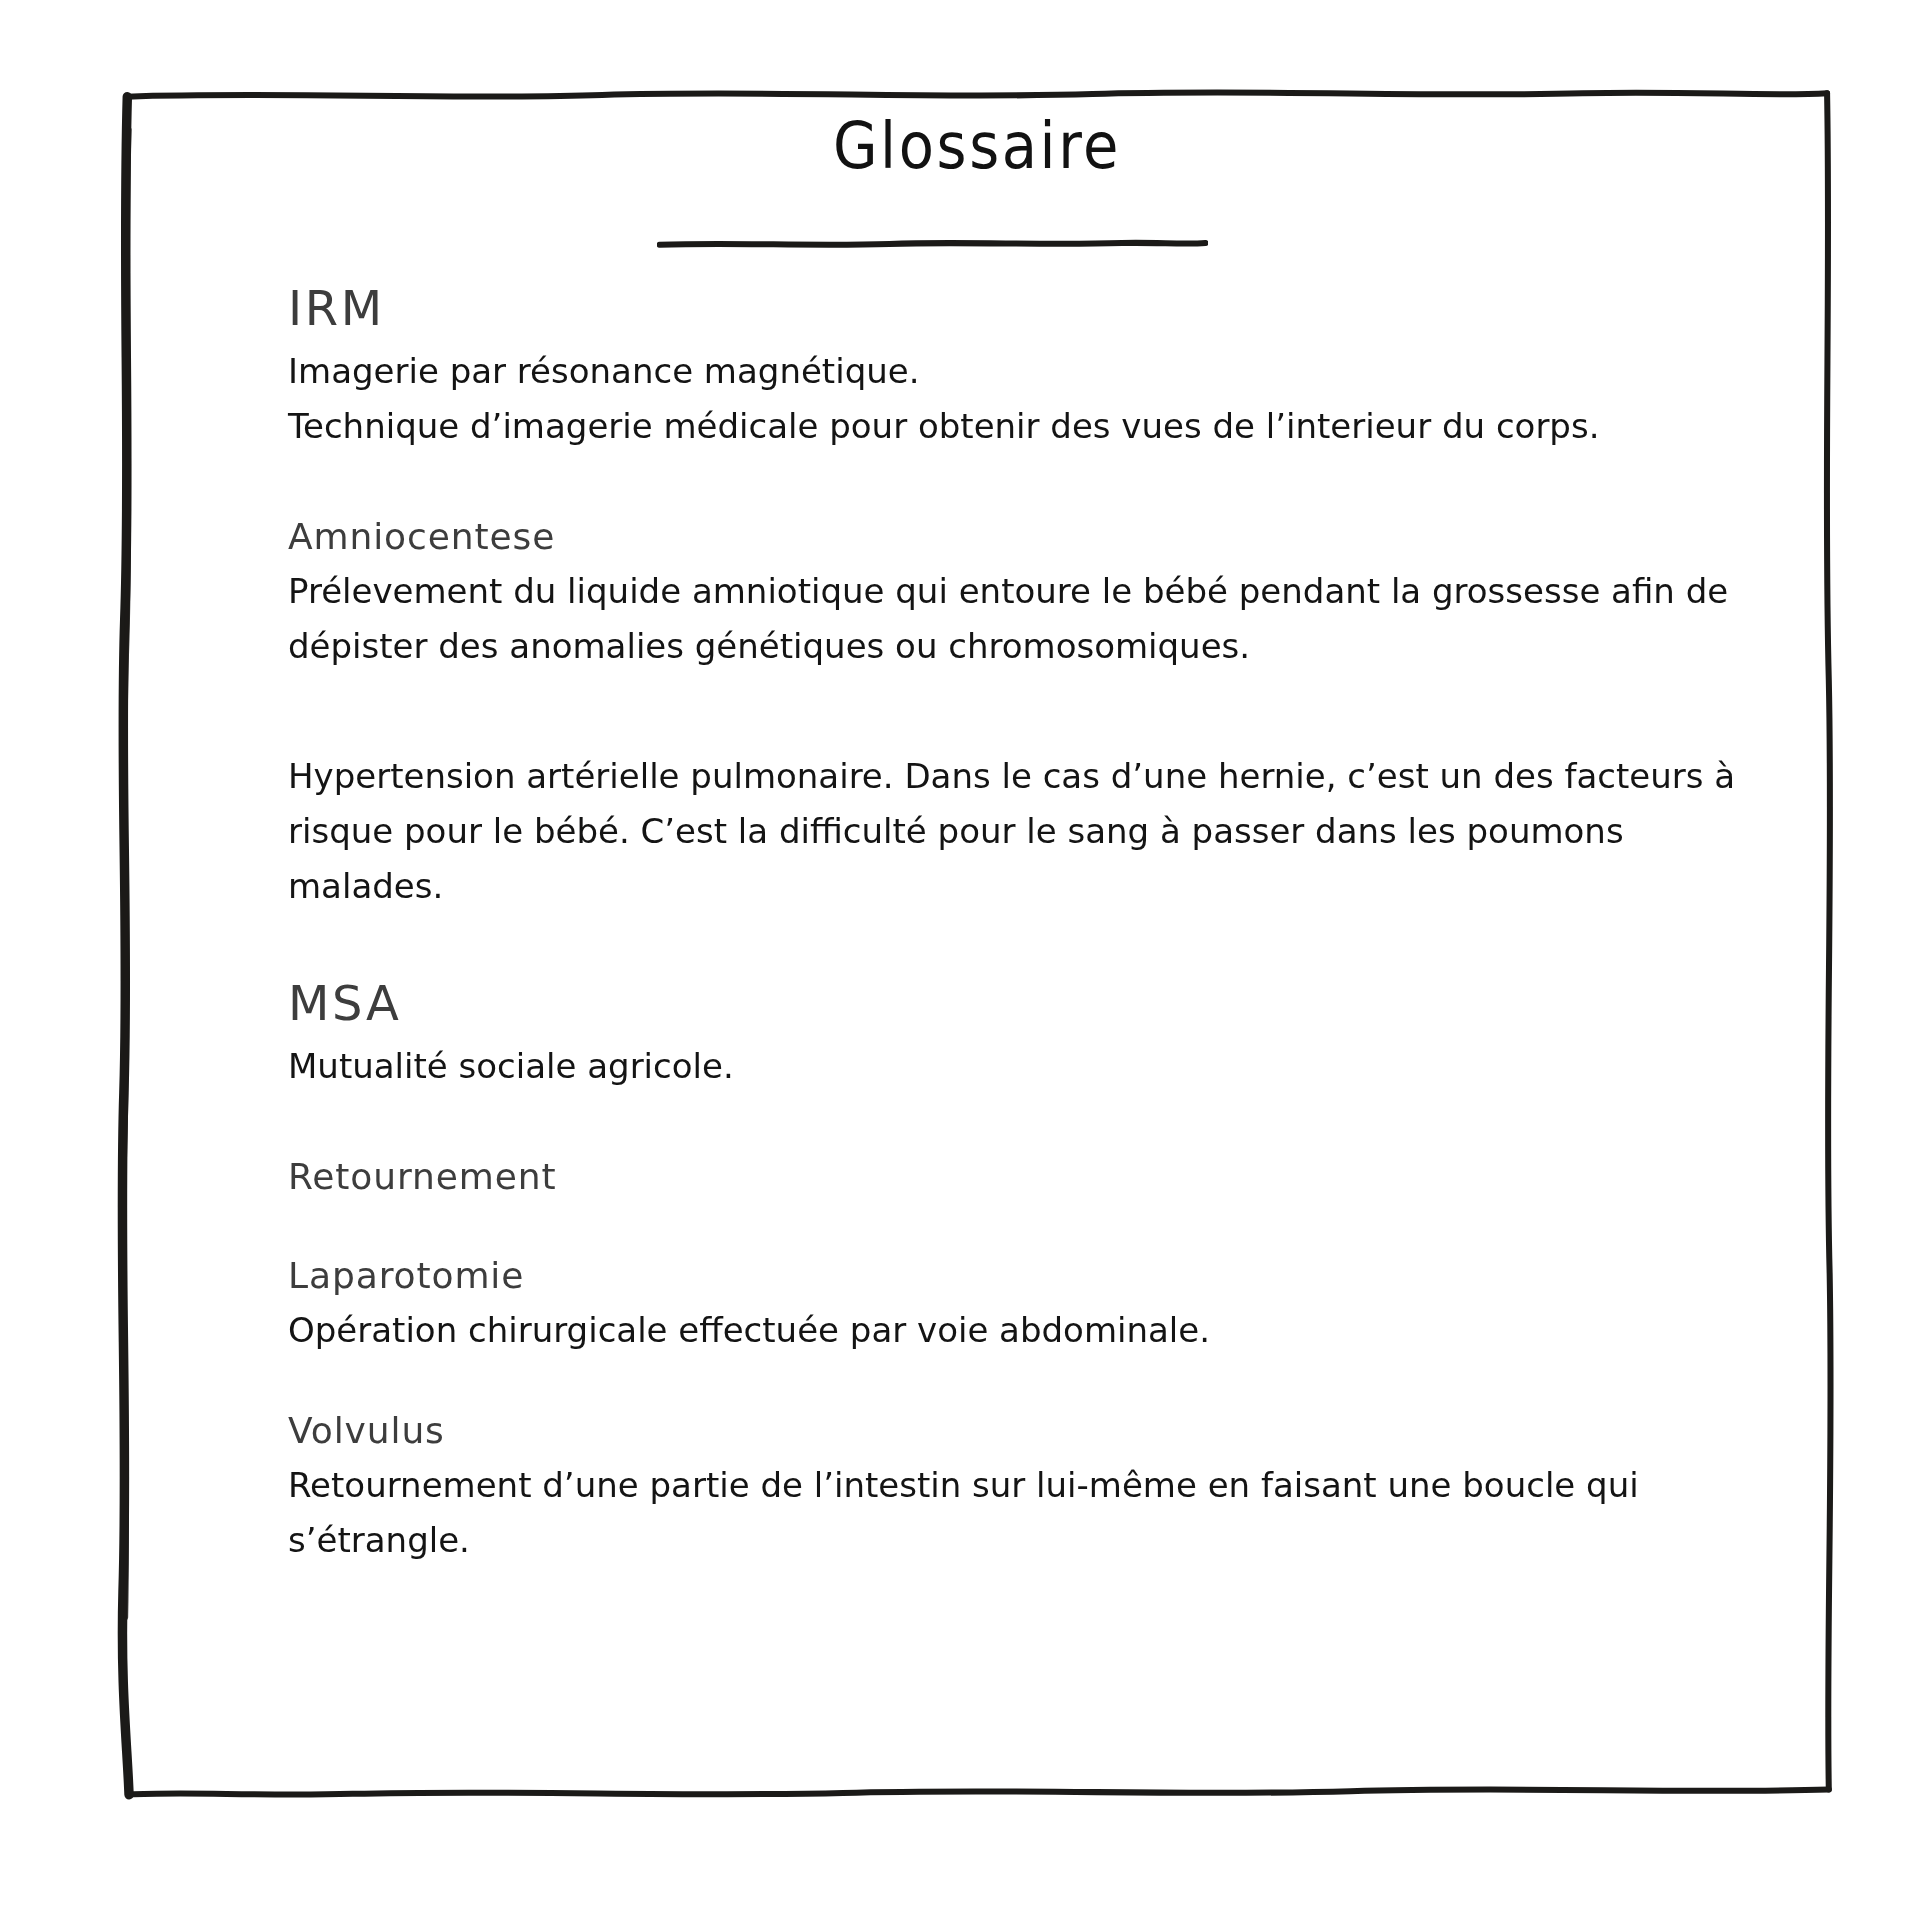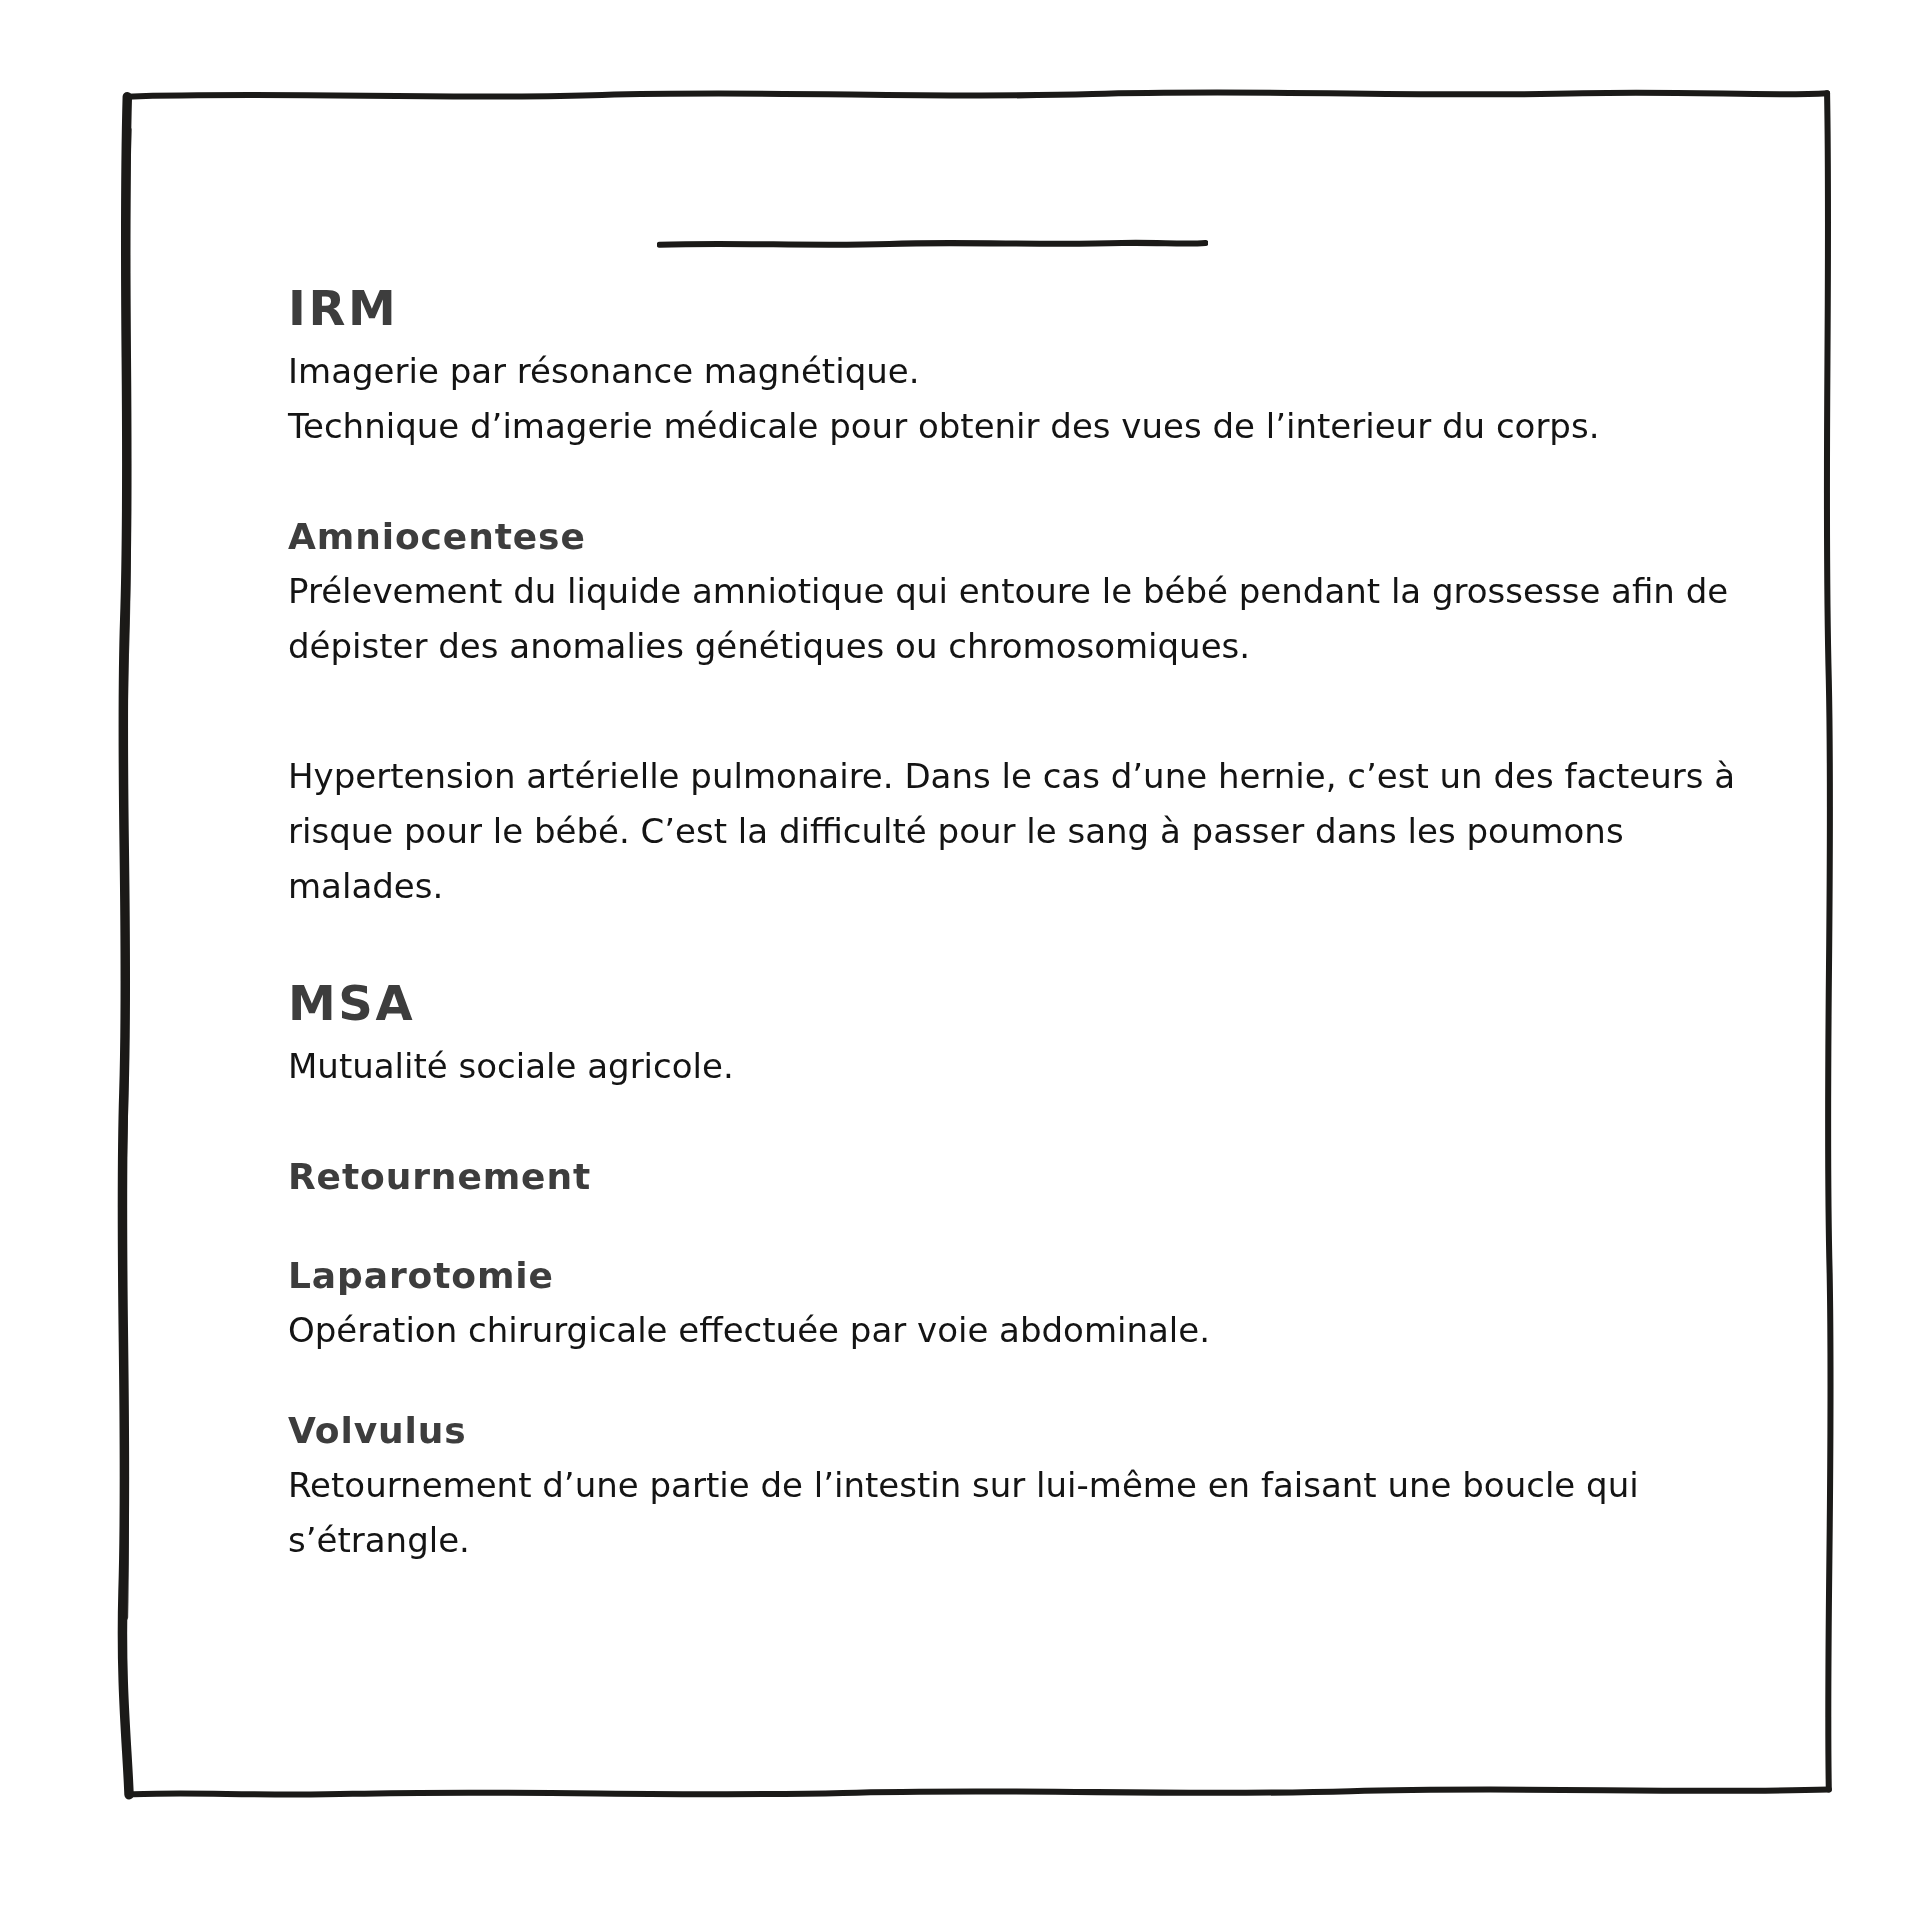--- a/index.html
+++ b/index.html
@@ -71,21 +71,21 @@
     top: 188px;
     width: 1497px;
   }
   .entry { margin: 0 0 0 0; }
 
   .entry-term {
     display: block;
     margin: 0;
     color: #3d3d3d;
     font-family: "DejaVu Sans", sans-serif;
-    font-weight: 700;
+    font-weight: 400;
     line-height: 1.05;
     letter-spacing: 0.9px;
   }
   .entry-term.size-big  { font-size: 48px; letter-spacing: 2.6px; }
   .entry-term.size-small{ font-size: 36px; letter-spacing: 0.9px; }
 
   .entry-def {
     display: block;
     margin: 0;
     color: #141414;
@@ -115,20 +115,23 @@
 
     <path d="M2126,2080 C1950,2085 1760,2076 1570,2082 C1370,2088 1180,2078 980,2084 C790,2089 600,2080 410,2085 C300,2088 210,2082 150,2086" fill="none" stroke="#1b1a18" stroke-width="7" stroke-linecap="round"></path>
 
     <path d="M148,112 C142,330 152,520 145,720 C139,900 150,1080 144,1270 C138,1460 149,1660 143,1850 C140,1960 148,2030 150,2086" fill="none" stroke="#1b1a18" stroke-width="11" stroke-linecap="round"></path>
     <path d="M150,150 C144,360 154,560 147,760 C141,950 151,1140 145,1330 C140,1520 150,1700 146,1880" fill="none" stroke="#1b1a18" stroke-width="6" stroke-linecap="round" opacity="0.85"></path>
   </svg>
 </div>
 
 <div id="sheet">
 
+  <div id="title-block">
+    <h1 id="glossary-title">Glossaire</h1>
+  </div>
 
   <div id="title-rule-wrap">
     <svg width="551" height="13.8" viewBox="0 0 640 16" xmlns="http://www.w3.org/2000/svg">
       <path d="M3,9 C90,6 180,11 270,8 C360,5 450,10 540,7 C580,6 612,9 637,7" fill="none" stroke="#1b1a18" stroke-width="7" stroke-linecap="round"></path>
     </svg>
   </div>
 
   <div id="entries">
 
     <div class="entry">

